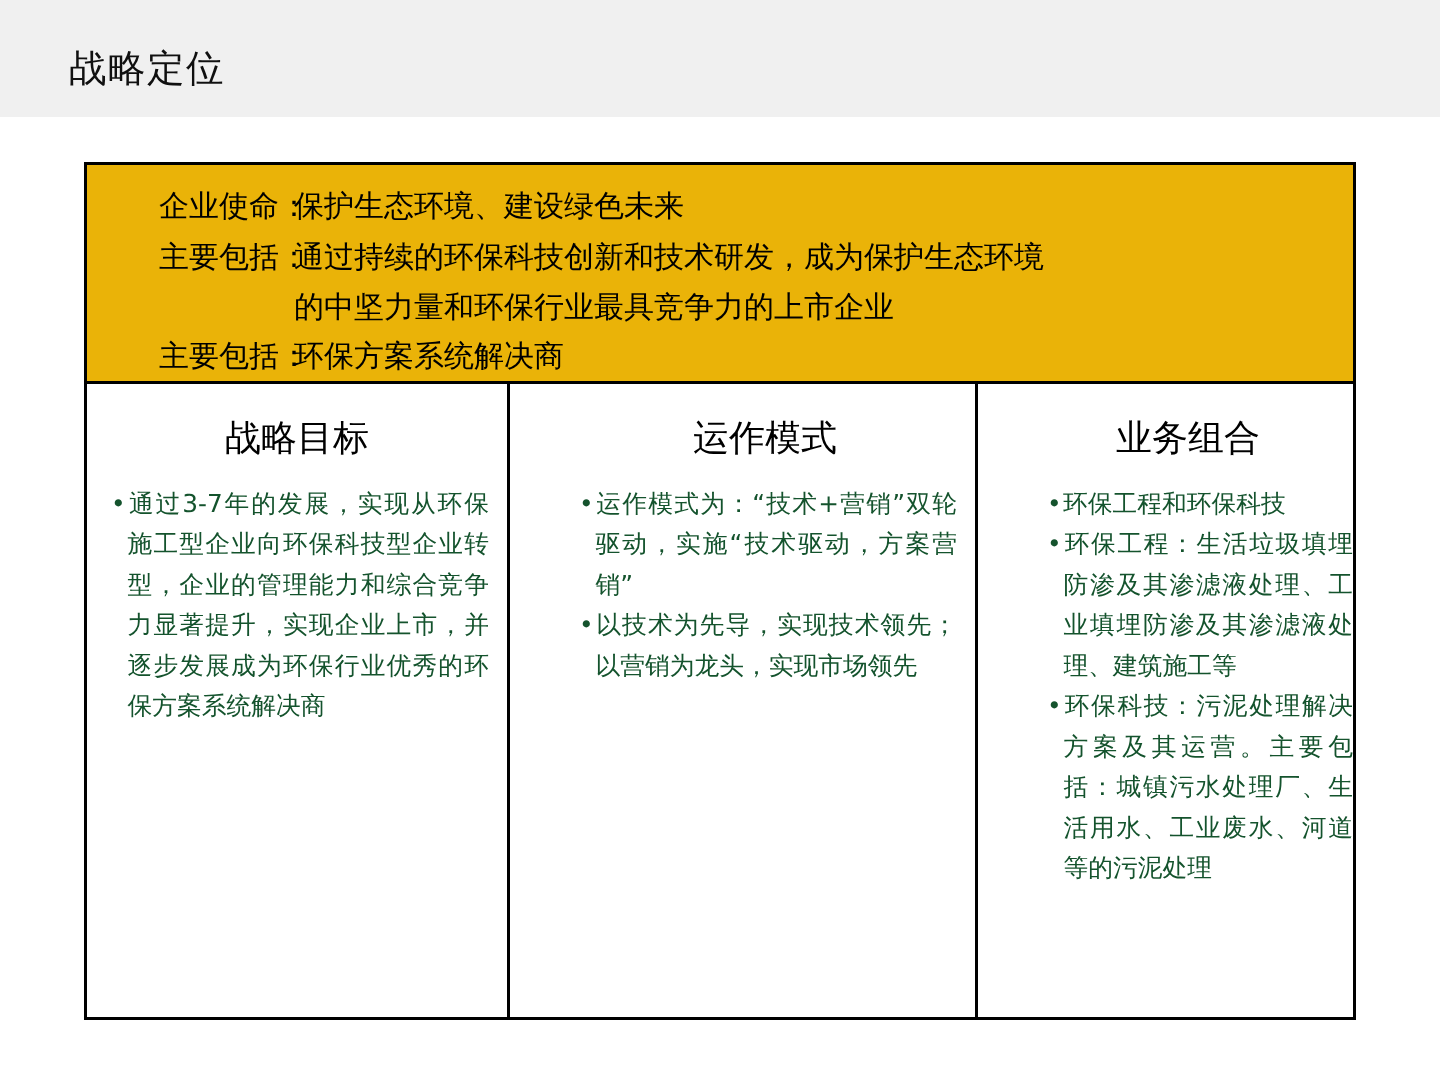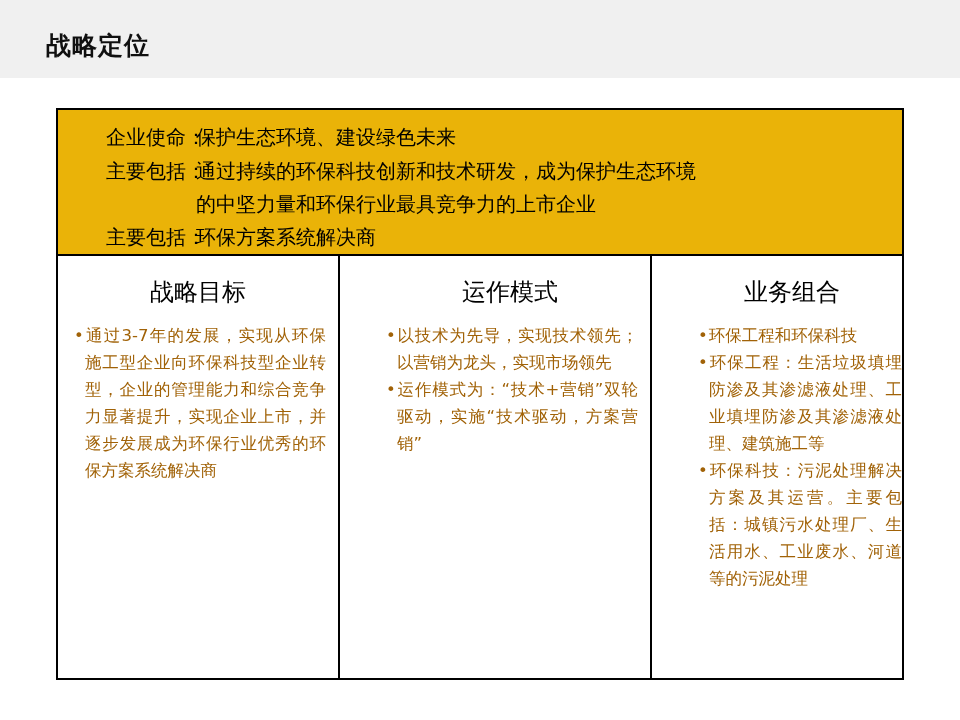--- a/index.html
+++ b/index.html
@@ -27,21 +27,21 @@
     height: 78px;
     background: #f0f0f0;
   }
   .slide-title {
     position: absolute;
     left: 46px;
     top: 29px;
     font-size: 25px;
     color: #101010;
     letter-spacing: 1px;
-    font-weight: bold;
+    font-weight: normal;
   }
   .frame {
     position: absolute;
     left: 56px;
     top: 108px;
     width: 848px;
     height: 572px;
     border: 2px solid #000000;
     box-sizing: border-box;
   }
@@ -108,21 +108,21 @@
     font-weight: normal;
   }
   .bullets {
     margin: 0;
     padding: 0 12px 0 16px;
     list-style: none;
   }
   .bullets li {
     font-size: 16.5px;
     line-height: 27px;
-    color: #a16207;
+    color: #14532d;
     text-indent: -11px;
     padding-left: 11px;
     margin-bottom: 0;
     text-align: justify;
   }
   .bullets li::before {
     content: "\2022";
     margin-right: 1px;
   }
   .col-3 .bullets { padding-right: 0; }
@@ -157,22 +157,22 @@
       <div class="col col-1">
         <div class="col-title">战略目标</div>
         <ul class="bullets">
           <li>通过3-7年的发展，实现从环保施工型企业向环保科技型企业转型，企业的管理能力和综合竞争力显著提升，实现企业上市，并逐步发展成为环保行业优秀的环保方案系统解决商</li>
         </ul>
       </div>
 
       <div class="col col-2">
         <div class="col-title">运作模式</div>
         <ul class="bullets">
+          <li>运作模式为：“技术+营销”双轮驱动，实施“技术驱动，方案营销”</li>
           <li>以技术为先导，实现技术领先；以营销为龙头，实现市场领先</li>
-          <li>运作模式为：“技术+营销”双轮驱动，实施“技术驱动，方案营销”</li>
         </ul>
       </div>
 
       <div class="col col-3">
         <div class="col-title">业务组合</div>
         <ul class="bullets">
           <li>环保工程和环保科技</li>
           <li>环保工程：生活垃圾填埋防渗及其渗滤液处理、工业填埋防渗及其渗滤液处理、建筑施工等</li>
           <li>环保科技：污泥处理解决方案及其运营。主要包括：城镇污水处理厂、生活用水、工业废水、河道等的污泥处理</li>
         </ul>

